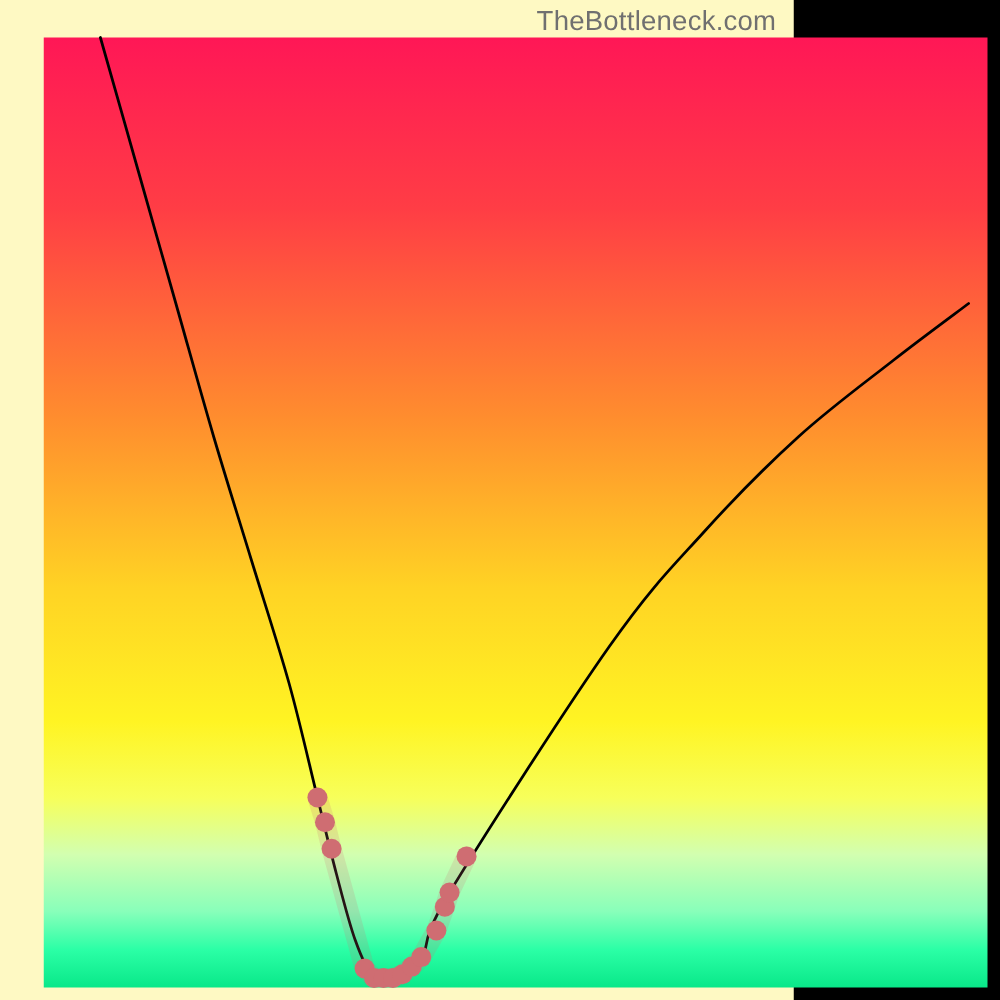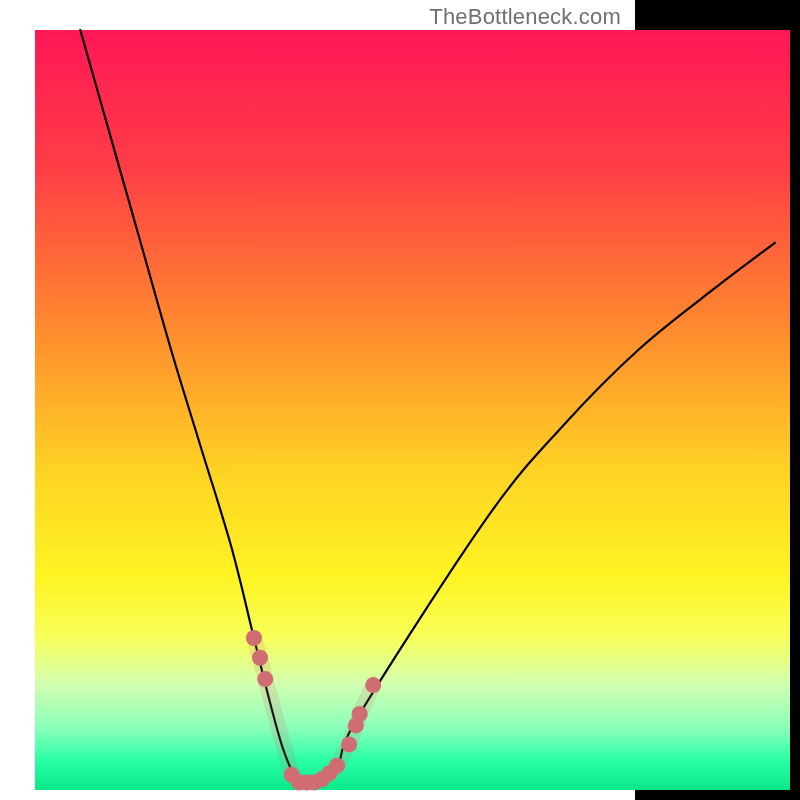--- a/index.html
+++ b/index.html
@@ -8,21 +8,21 @@
     width: 800px;
     height: 800px;
     background: #000;
     font-family: Arial, Helvetica, sans-serif;
     overflow: hidden;
   }
   .stage {
     position: relative;
     width: 635px;
     height: 800px;
-    background: #ffffff;
+    background: #fef9c3;
   }
   .attribution {
     position: absolute;
     top: 4px;
     right: 14px;
     color: #707070;
     font-size: 22px;
     font-weight: 400;
     letter-spacing: 0.2px;
     z-index: 5;

